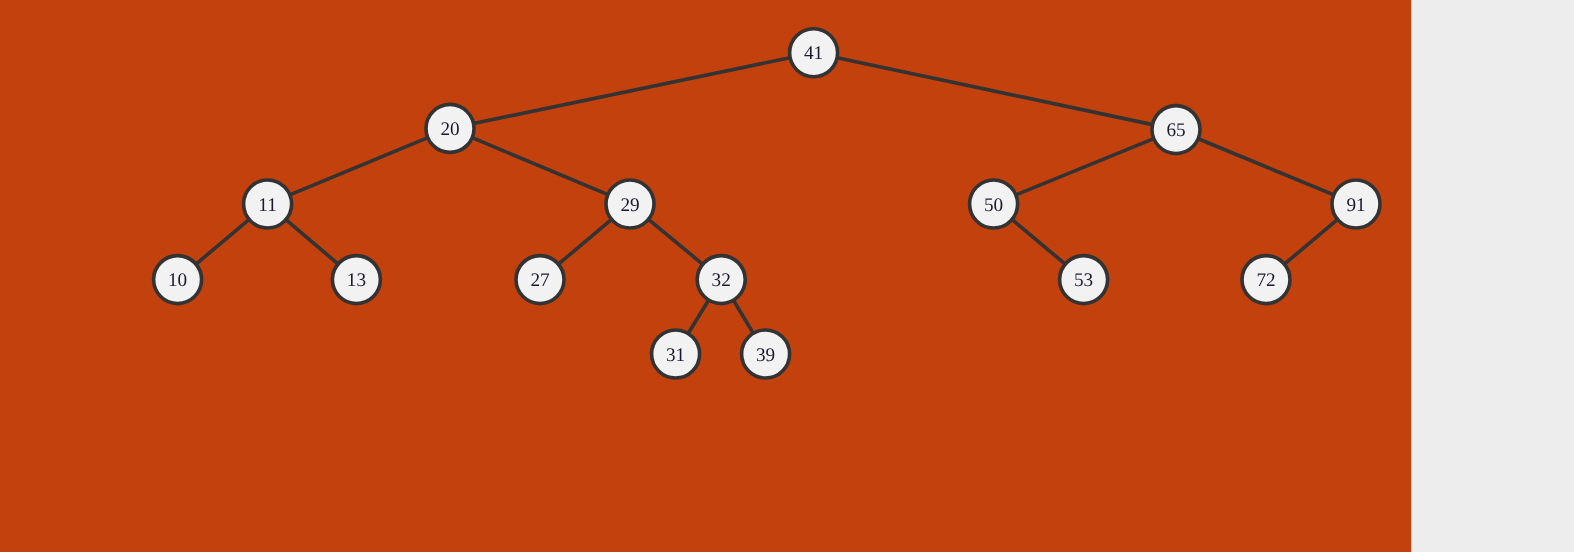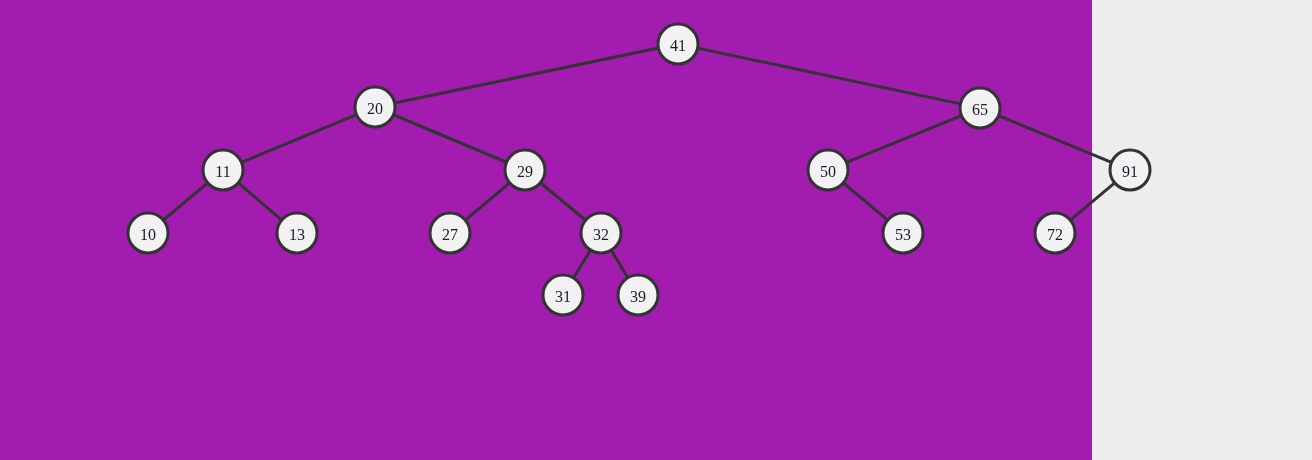--- a/index.html
+++ b/index.html
@@ -8,23 +8,23 @@
   }
   body {
     width: 1312px;
     height: 460px;
     background: #ededed;
     font-family: "Liberation Serif", "DejaVu Serif", serif;
     overflow: hidden;
   }
   #tree-canvas {
     position: relative;
-    width: 1092px;
+    width: 1176px;
     height: 460px;
-    background: #a21caf;
+    background: #c2410c;
   }
   #tree-svg {
     position: absolute;
     top: 0;
     left: 0;
     width: 1312px;
     height: 460px;
     display: block;
   }
   .edge-line {

